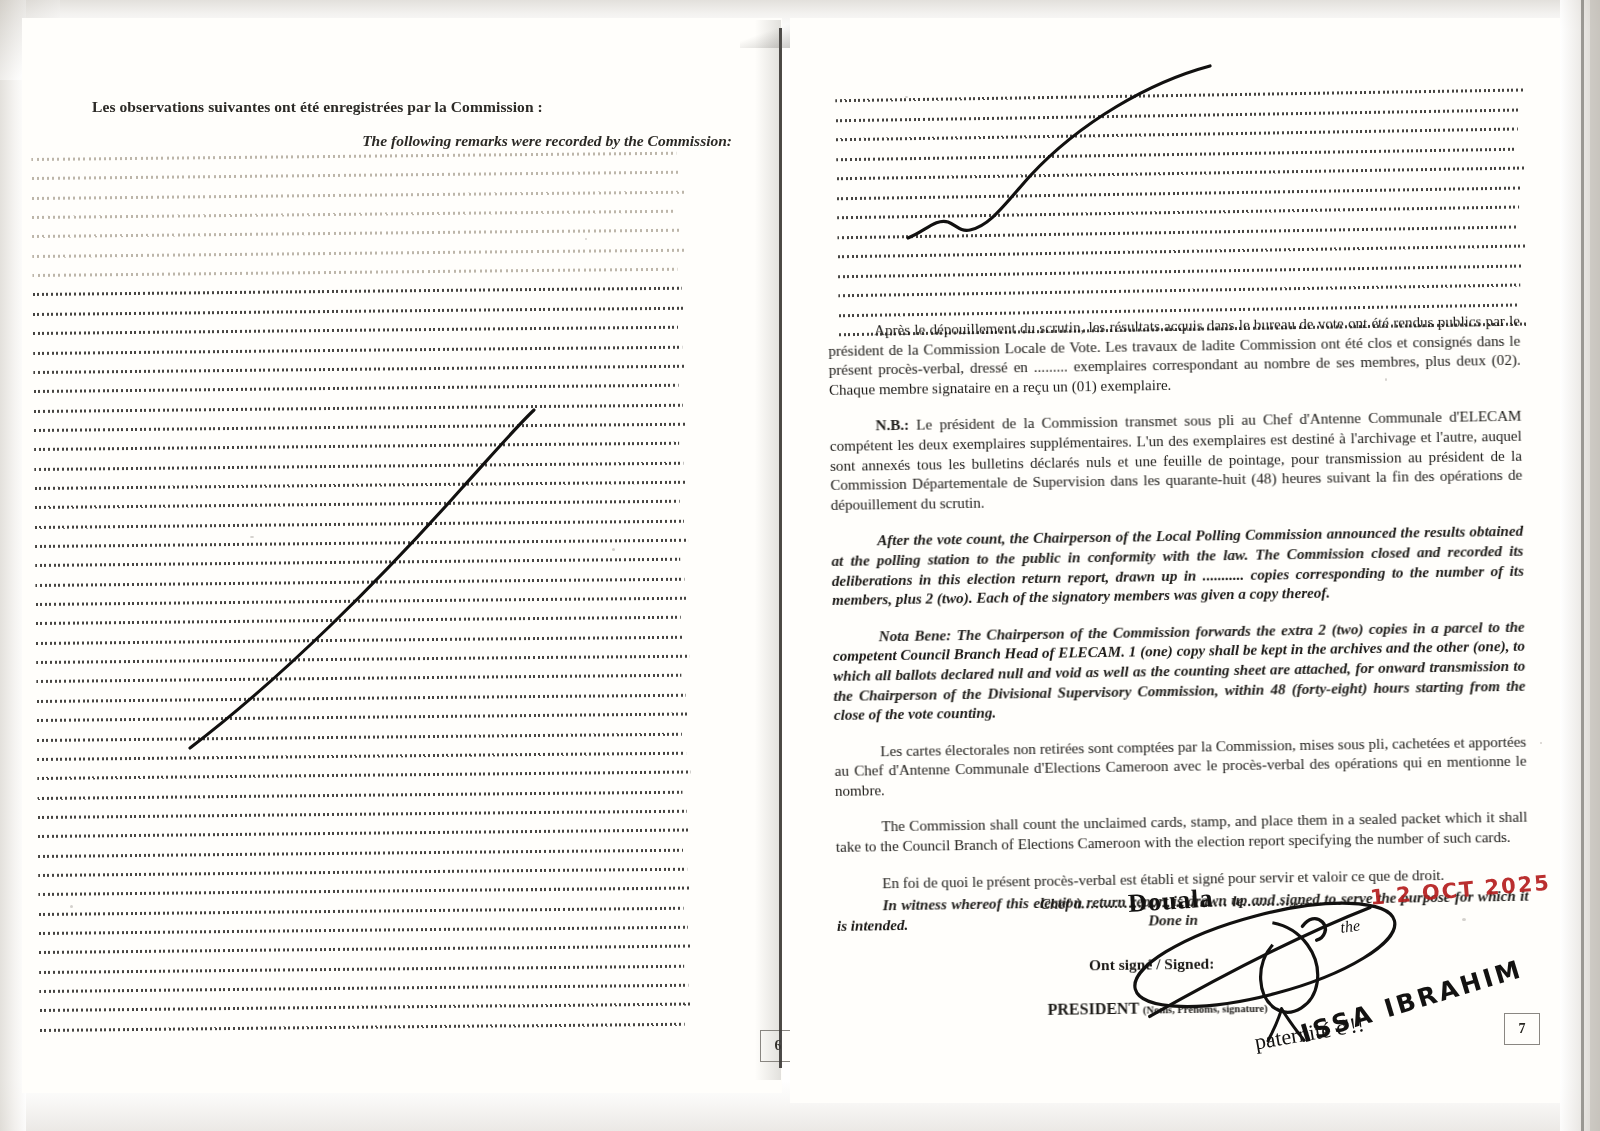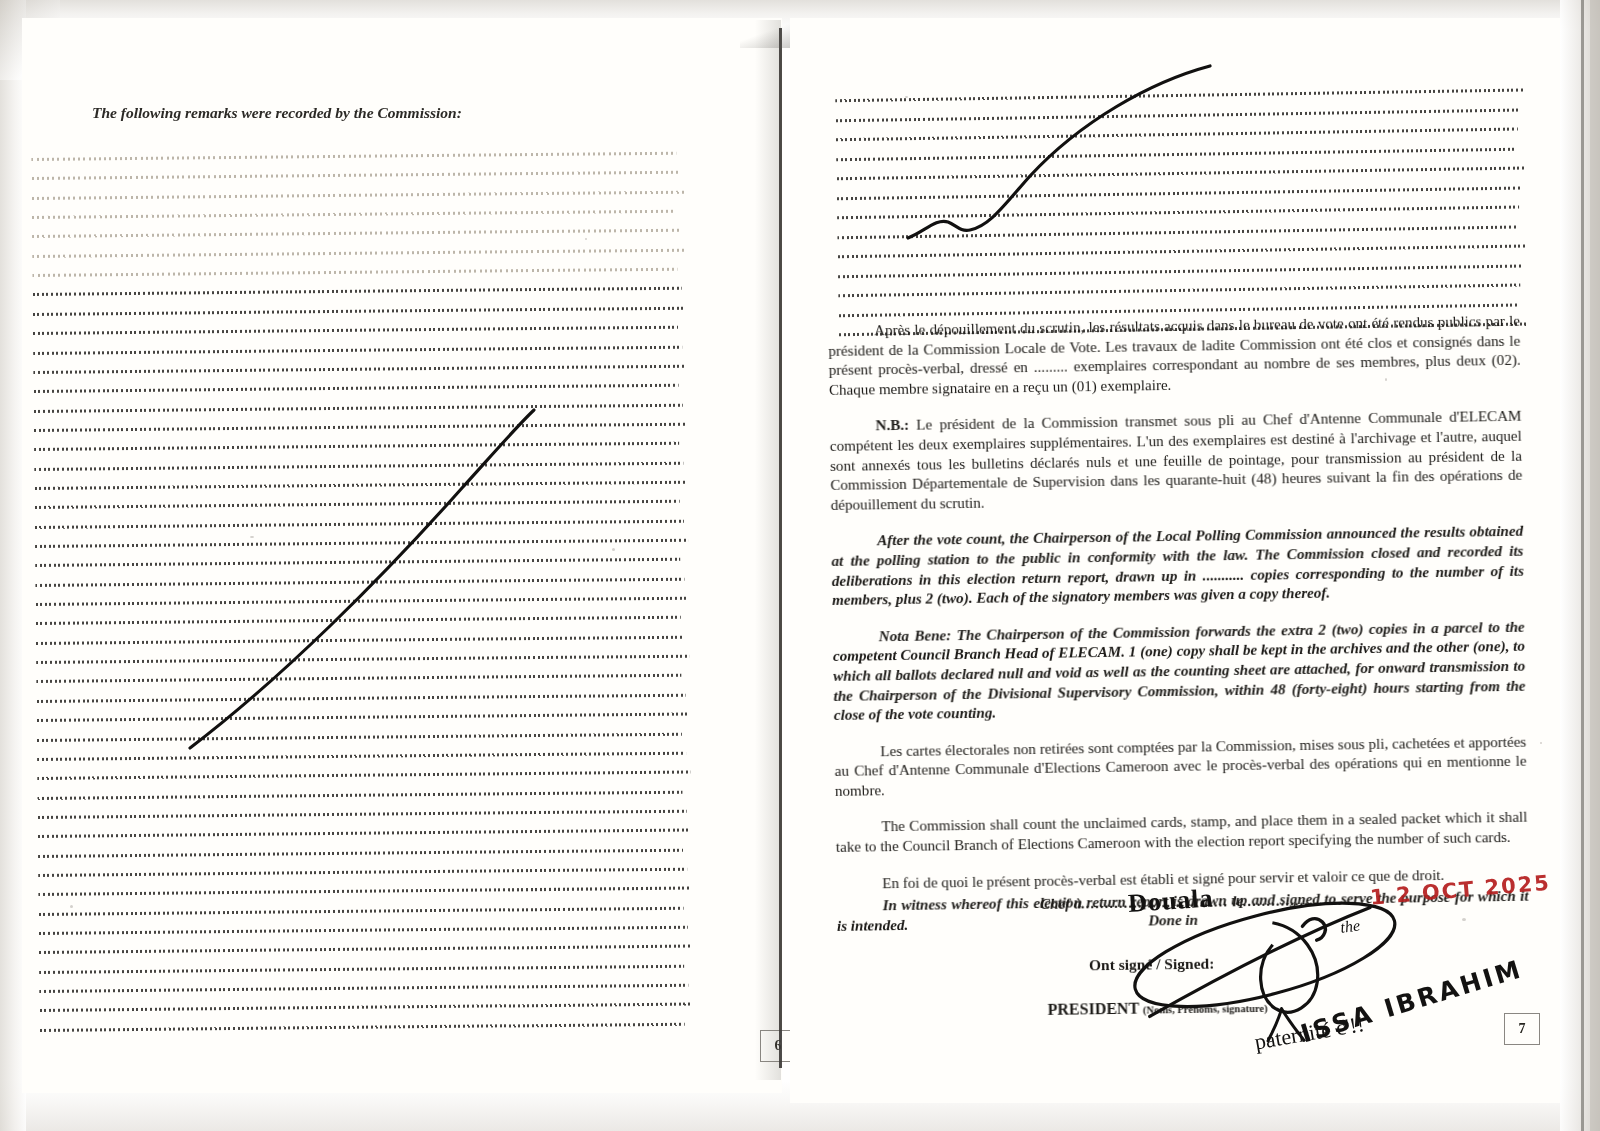--- a/index.html
+++ b/index.html
@@ -111,23 +111,24 @@
     letter-spacing: .1px;
     white-space: nowrap;
     filter: blur(.15px);
   }
   .heading-en {
     font-family: "Liberation Serif", serif;
     font-weight: 700;
     font-style: italic;
     font-size: 15.5px;
     color: #2c2a26;
-    margin-top: 6px;
+    margin-top: 16px;
     white-space: nowrap;
     filter: blur(.15px);
+    text-align: right;
   }
 
   
   .dotline {
     position: absolute;
     height: 3px;
     background-image: repeating-linear-gradient(
       90deg,
       #1d1b18 0px, #1d1b18 2px,
       rgba(255,255,255,0) 2px, rgba(255,255,255,0) 4.6px
@@ -320,20 +321,21 @@
   <div class="scan-edge-left"></div>
   <div class="scan-edge-right"></div>
   <div class="scan-corner-tear"></div>
   <div class="book-right-edge"></div>
   <div class="book-right-edge2"></div>
 </div>
 
 <div class="page" id="page-left">
 
   <div class="heading-block">
+    <div class="heading-fr">Les observations suivantes ont été enregistrées par la Commission :</div>
     <div class="heading-en">The following remarks were recorded by the Commission:</div>
   </div>
 
   <div id="left-lines-wrap">
       <div class="dotline faint" style="left: 8px; top: 140px; width: 645px;"></div>
       <div class="dotline faint" style="left: 8px; top: 159.35px; width: 649px;"></div>
       <div class="dotline faint" style="left: 8px; top: 178.7px; width: 653px;"></div>
       <div class="dotline faint" style="left: 8px; top: 198.05px; width: 645px;"></div>
       <div class="dotline faint" style="left: 8px; top: 217.4px; width: 649px;"></div>
       <div class="dotline faint" style="left: 8px; top: 236.75px; width: 653px;"></div>

